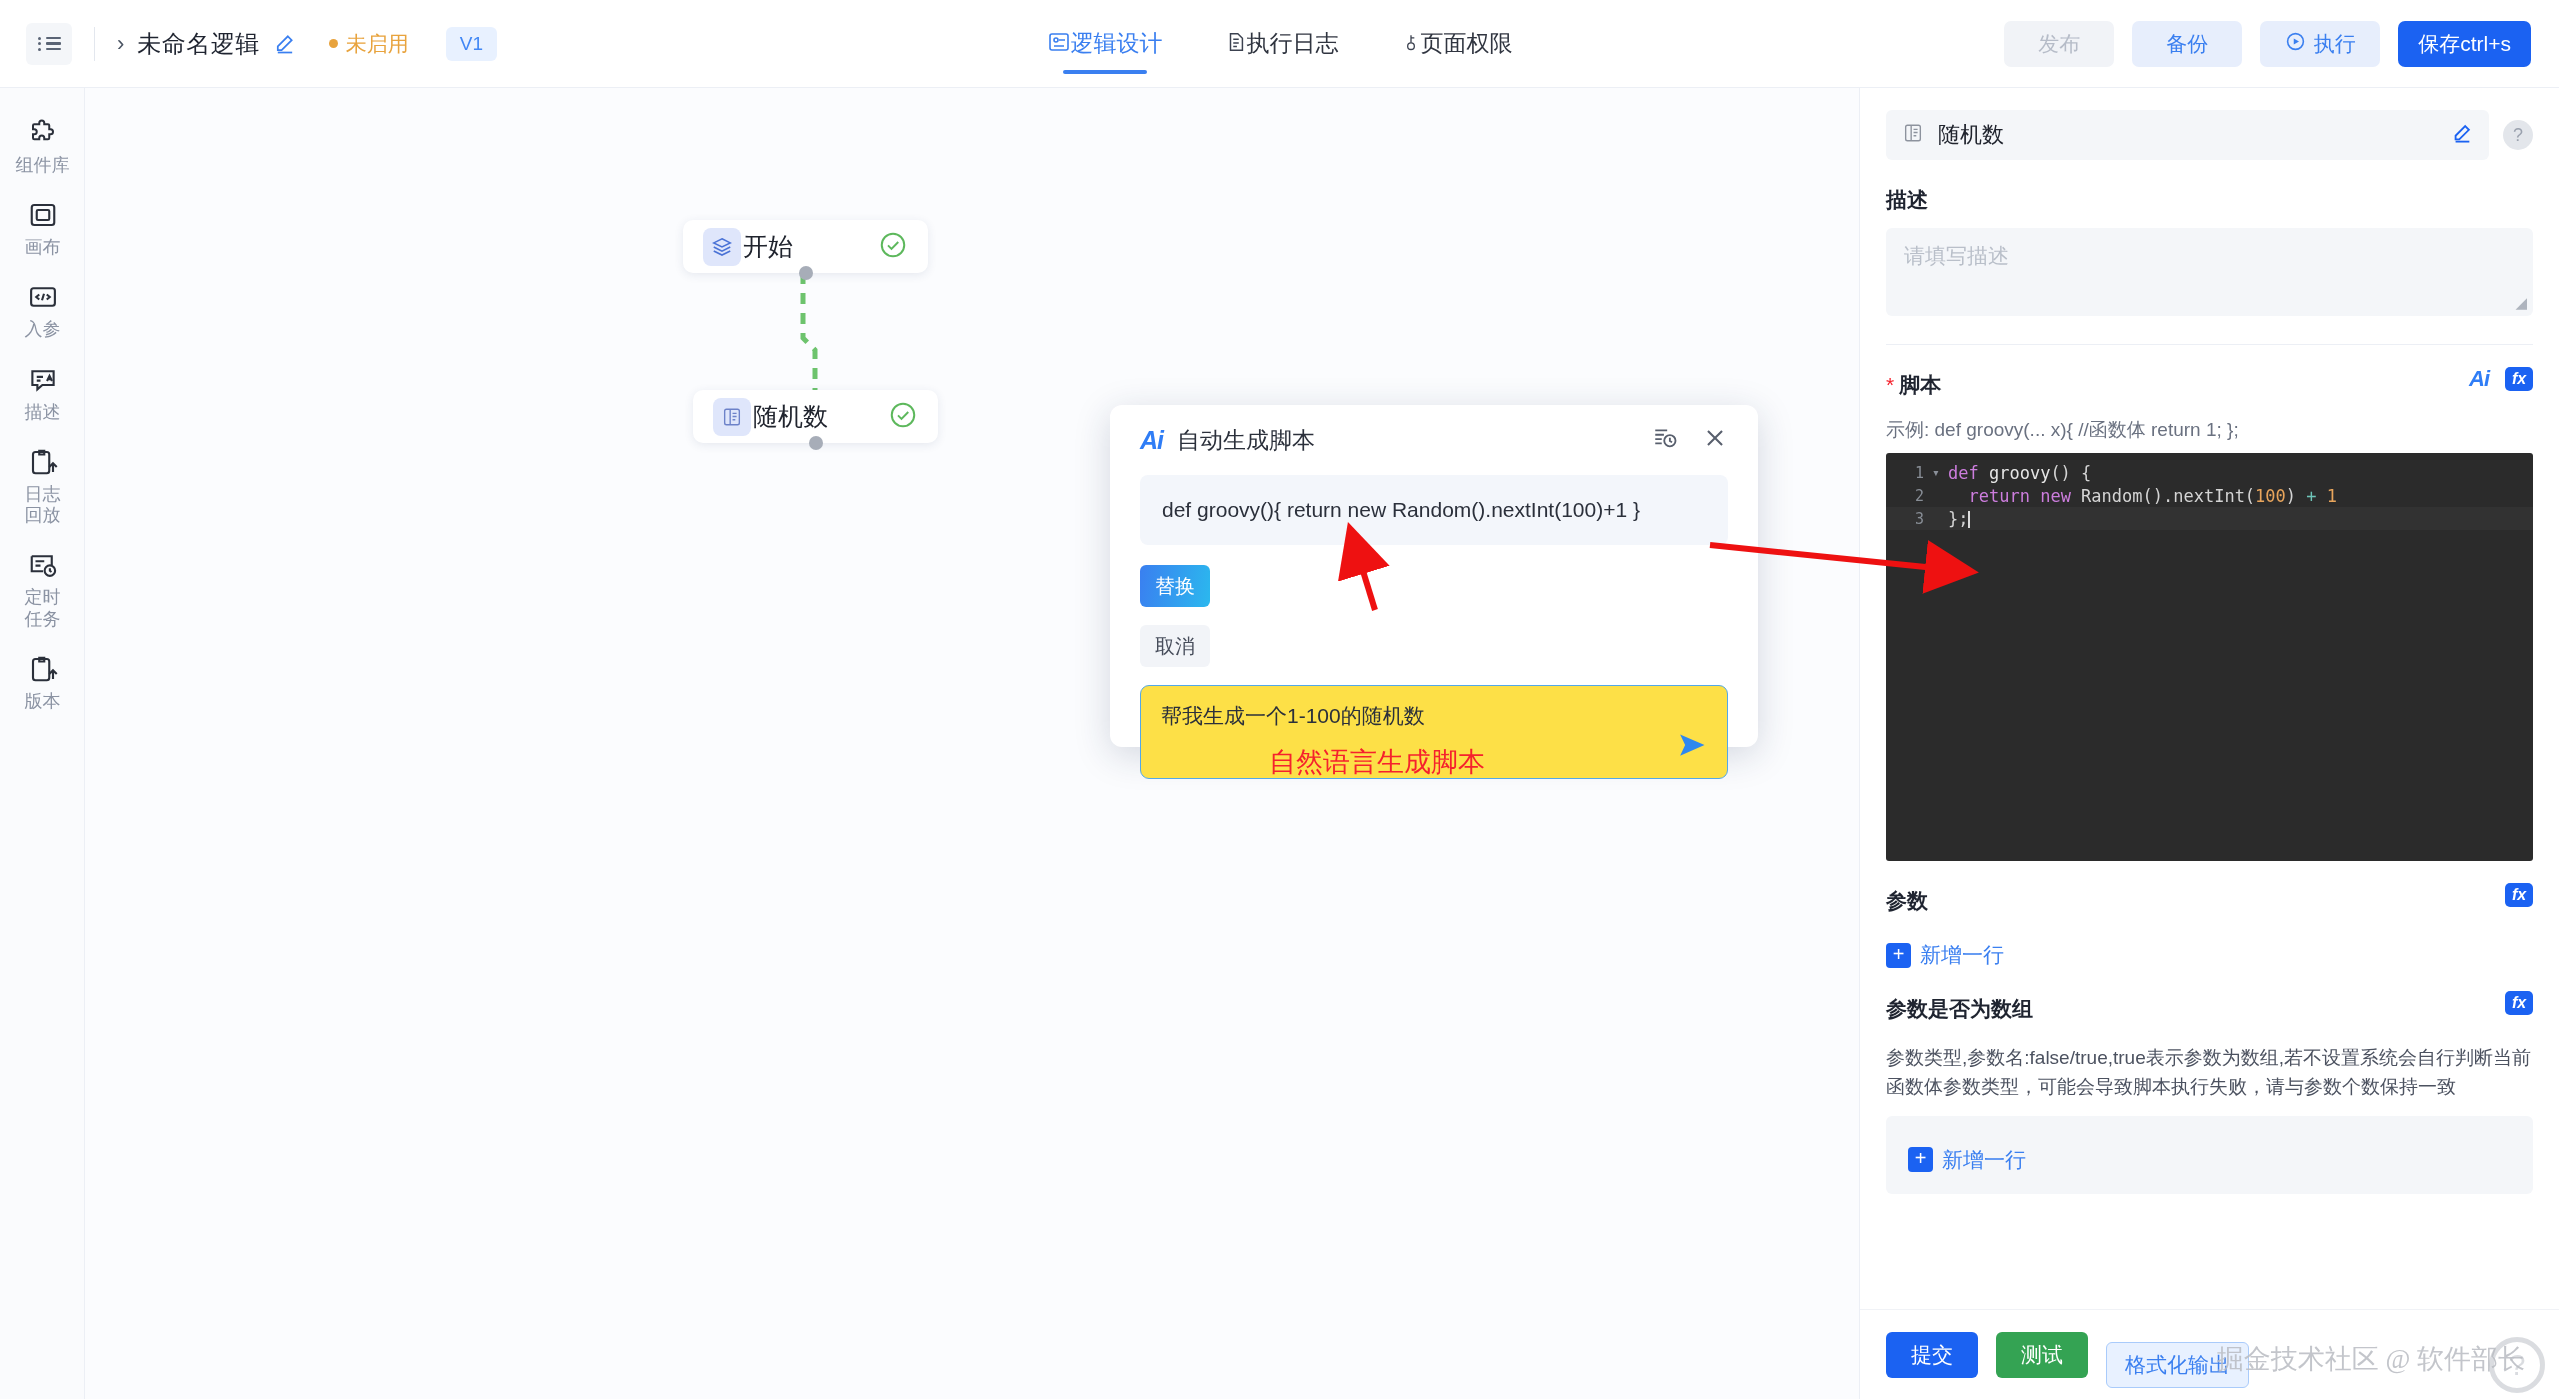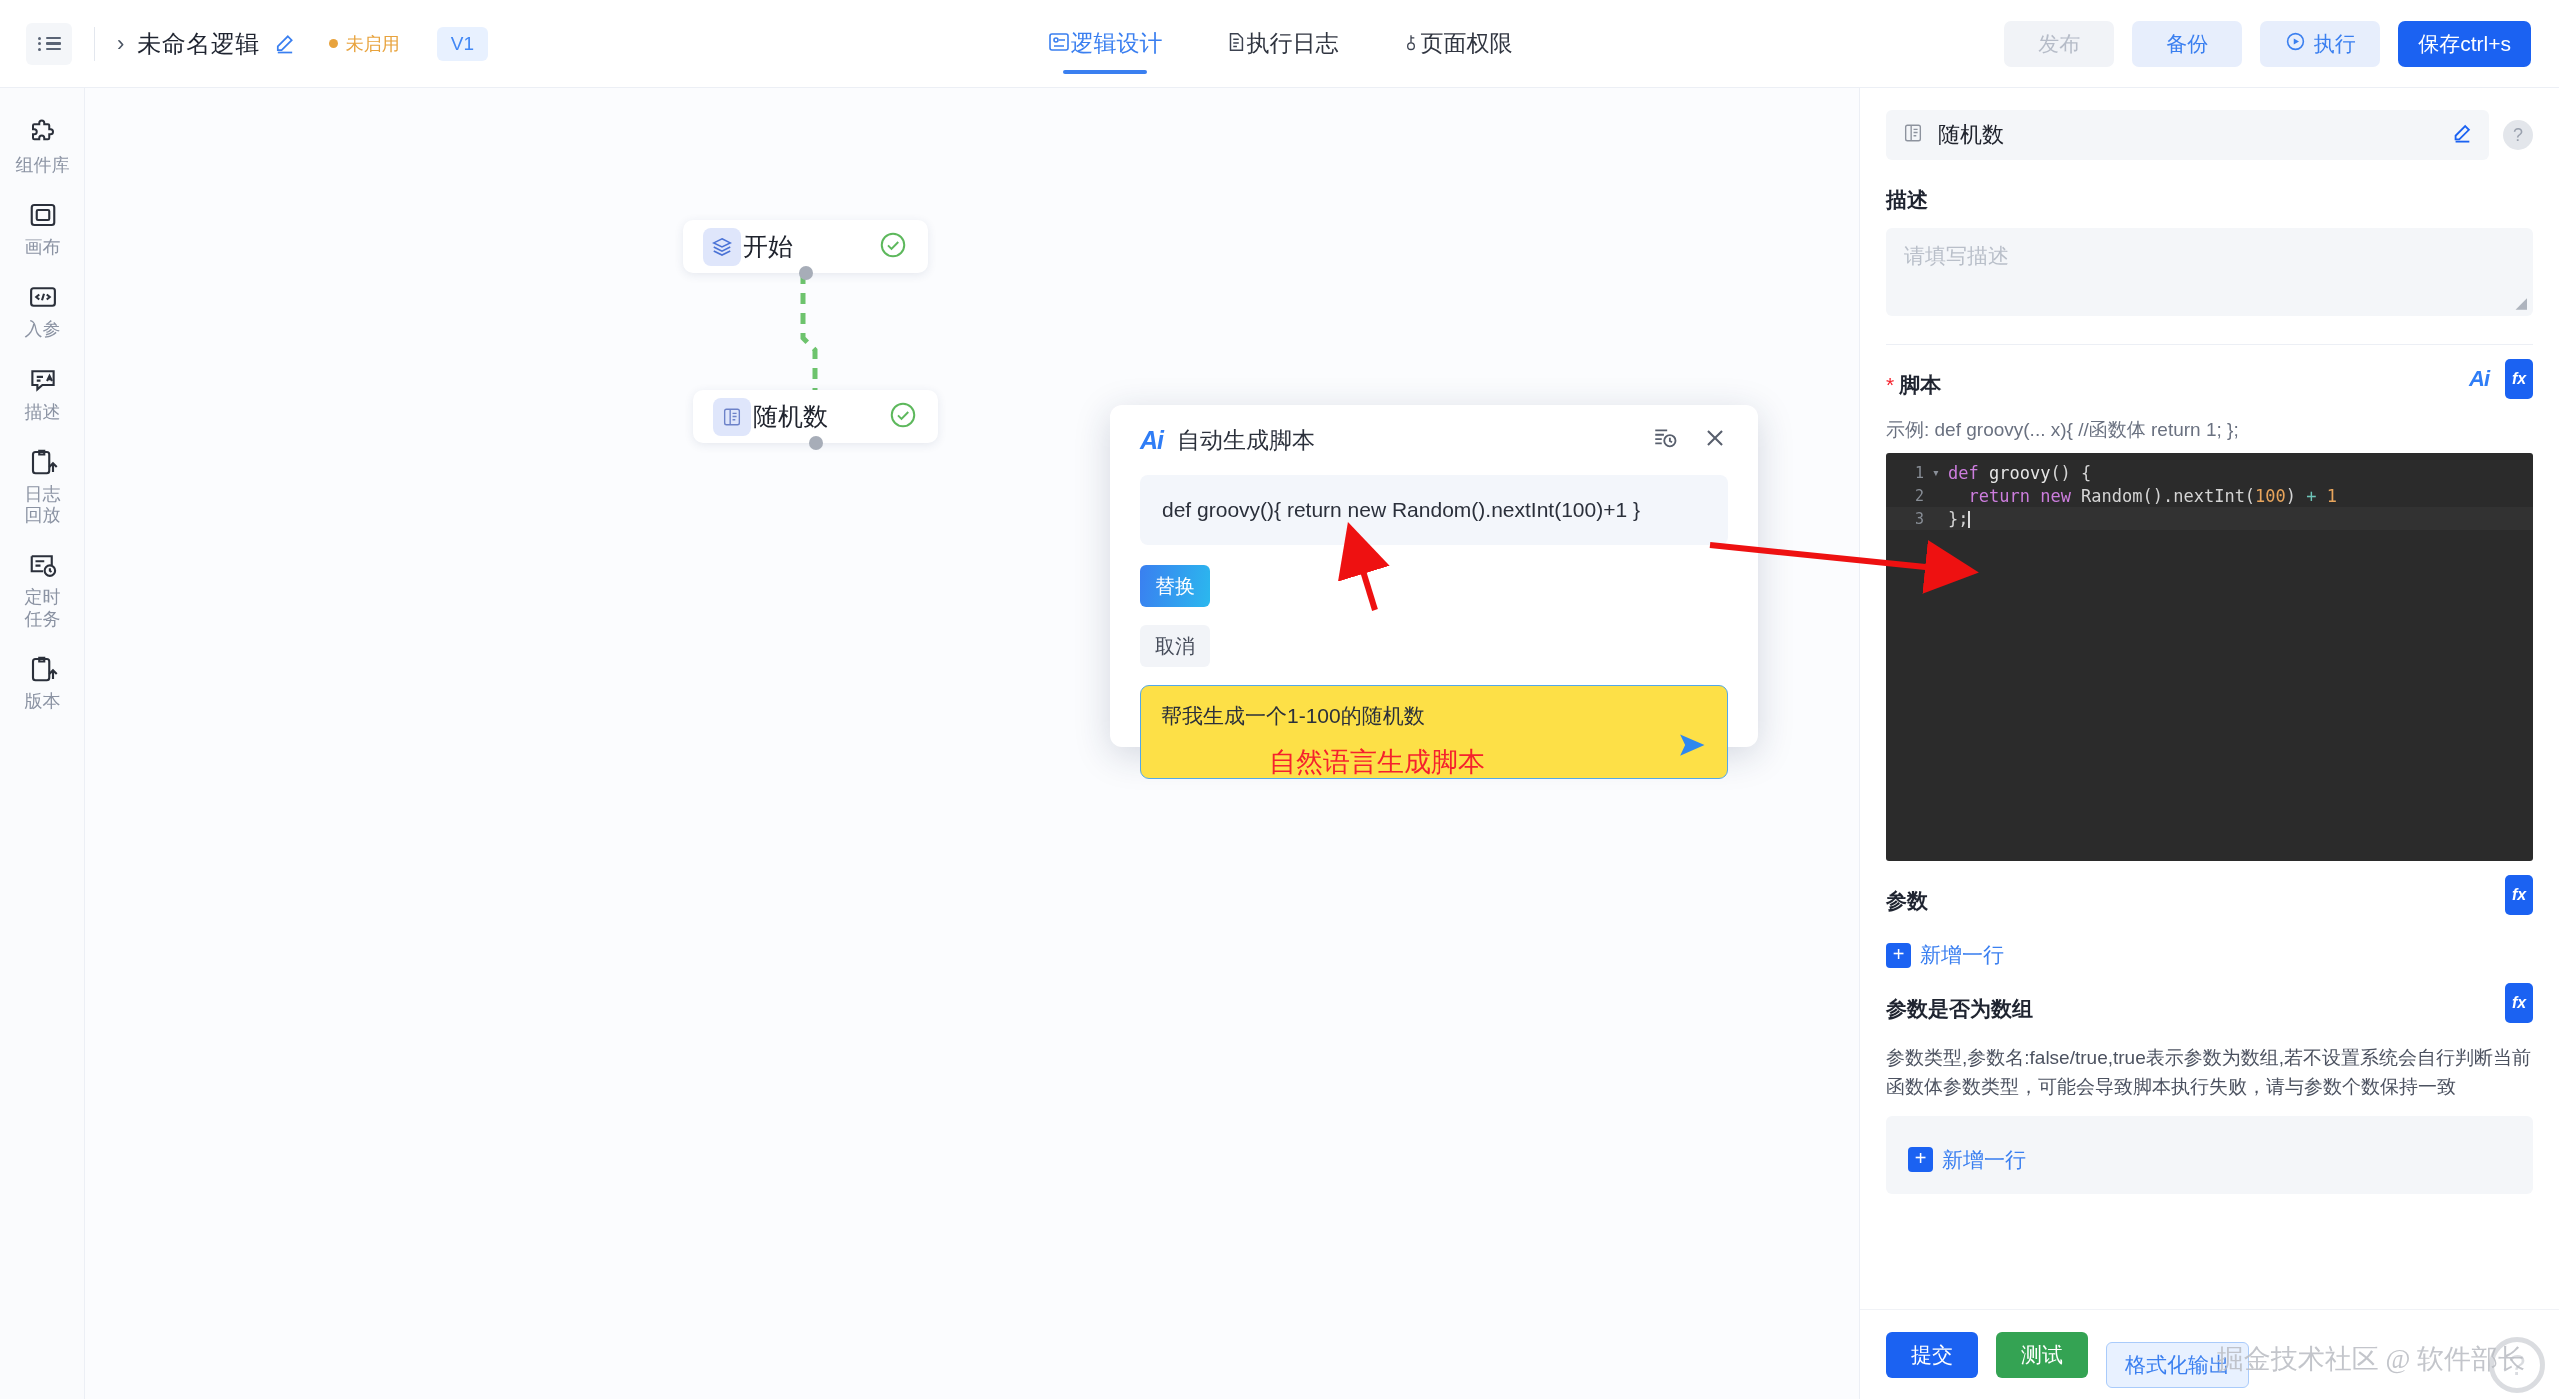--- a/index.html
+++ b/index.html
@@ -26,21 +26,21 @@
   .menu-btn .dot { width:3px; height:3px; border-radius:50%; background:#5a6475; }
   .menu-btn .line { width:15px; height:2.5px; border-radius:1px; background:#5a6475; }
   .divider-v { width:1px; height:34px; background:#e3e7ee; margin-left:22px; }
 
   .crumb-wrap { display:flex; align-items:center; margin-left:22px; gap:13px; }
   .chev { color:#4b5563; font-size:22px; line-height:1; font-weight:400; }
   .doc-title { font-size:24px; color:#1f2430; letter-spacing:.5px; }
   .pencil-icon { width:23px; height:23px; display:block; cursor:pointer; }
   .status-wrap { display:flex; align-items:center; gap:8px; margin-left:20px; }
   .status-dot { width:9px; height:9px; border-radius:50%; background:#e8a33d; }
-  .status-text { font-size:18px; color:#e8a33d; }
+  .status-text { font-size:21px; color:#e8a33d; }
   .ver-badge {
     margin-left:24px; background:#e8f1ff; color:#4187f5; font-size:19px;
     padding:6px 14px; border-radius:6px; cursor:pointer;
   }
 
   .tabs { position:absolute; left:50%; transform:translateX(-50%); display:flex; gap:62px; height:88px; align-items:center;}
   .tab { display:flex; align-items:center; gap:0; height:88px; cursor:pointer; position:relative; }
   .tab .tab-label { font-size:23px; color:#303540; }
   .tab.active .tab-label { color:#3a7ff0; }
   .tab.active::after {
@@ -151,21 +151,21 @@
   .desc-box {
     background:#f4f6f9; border-radius:6px; height:88px; padding:14px 18px;
     font-size:21px; color:#b9bfc9; position:relative;
   }
   .resize-grip { position:absolute; right:6px; bottom:4px; color:#aeb4be; font-size:15px; }
   .hr { height:1px; background:#eceff5; margin:28px 0 0; }
 
   .sec-row { display:flex; align-items:center; }
   .sec-row .spacer { flex:1; }
   .fx-badge {
-    width:28px; height:40px; border-radius:5px; background:#1b62f2; color:#fff;
+    width:28px; height:24px; border-radius:5px; background:#1b62f2; color:#fff;
     font-size:16px; font-style:italic; font-weight:bold;
     display:flex; align-items:center; justify-content:center; cursor:pointer;
   }
   .ai-badge { font-size:22px; font-weight:bold; font-style:italic; color:#2f7df6; cursor:pointer; margin-right:16px; letter-spacing:-1px;}
   .hint { font-size:19px; color:#6a7180; margin:4px 0 10px; }
   .hint-block { font-size:19px; color:#4c5260; line-height:1.55; margin:6px 0 14px; }
 
   .editor {
     background:#2b2b2b; border-radius:3px; height:408px; overflow:hidden;
     font-family:"DejaVu Sans Mono", "Liberation Mono", monospace;

